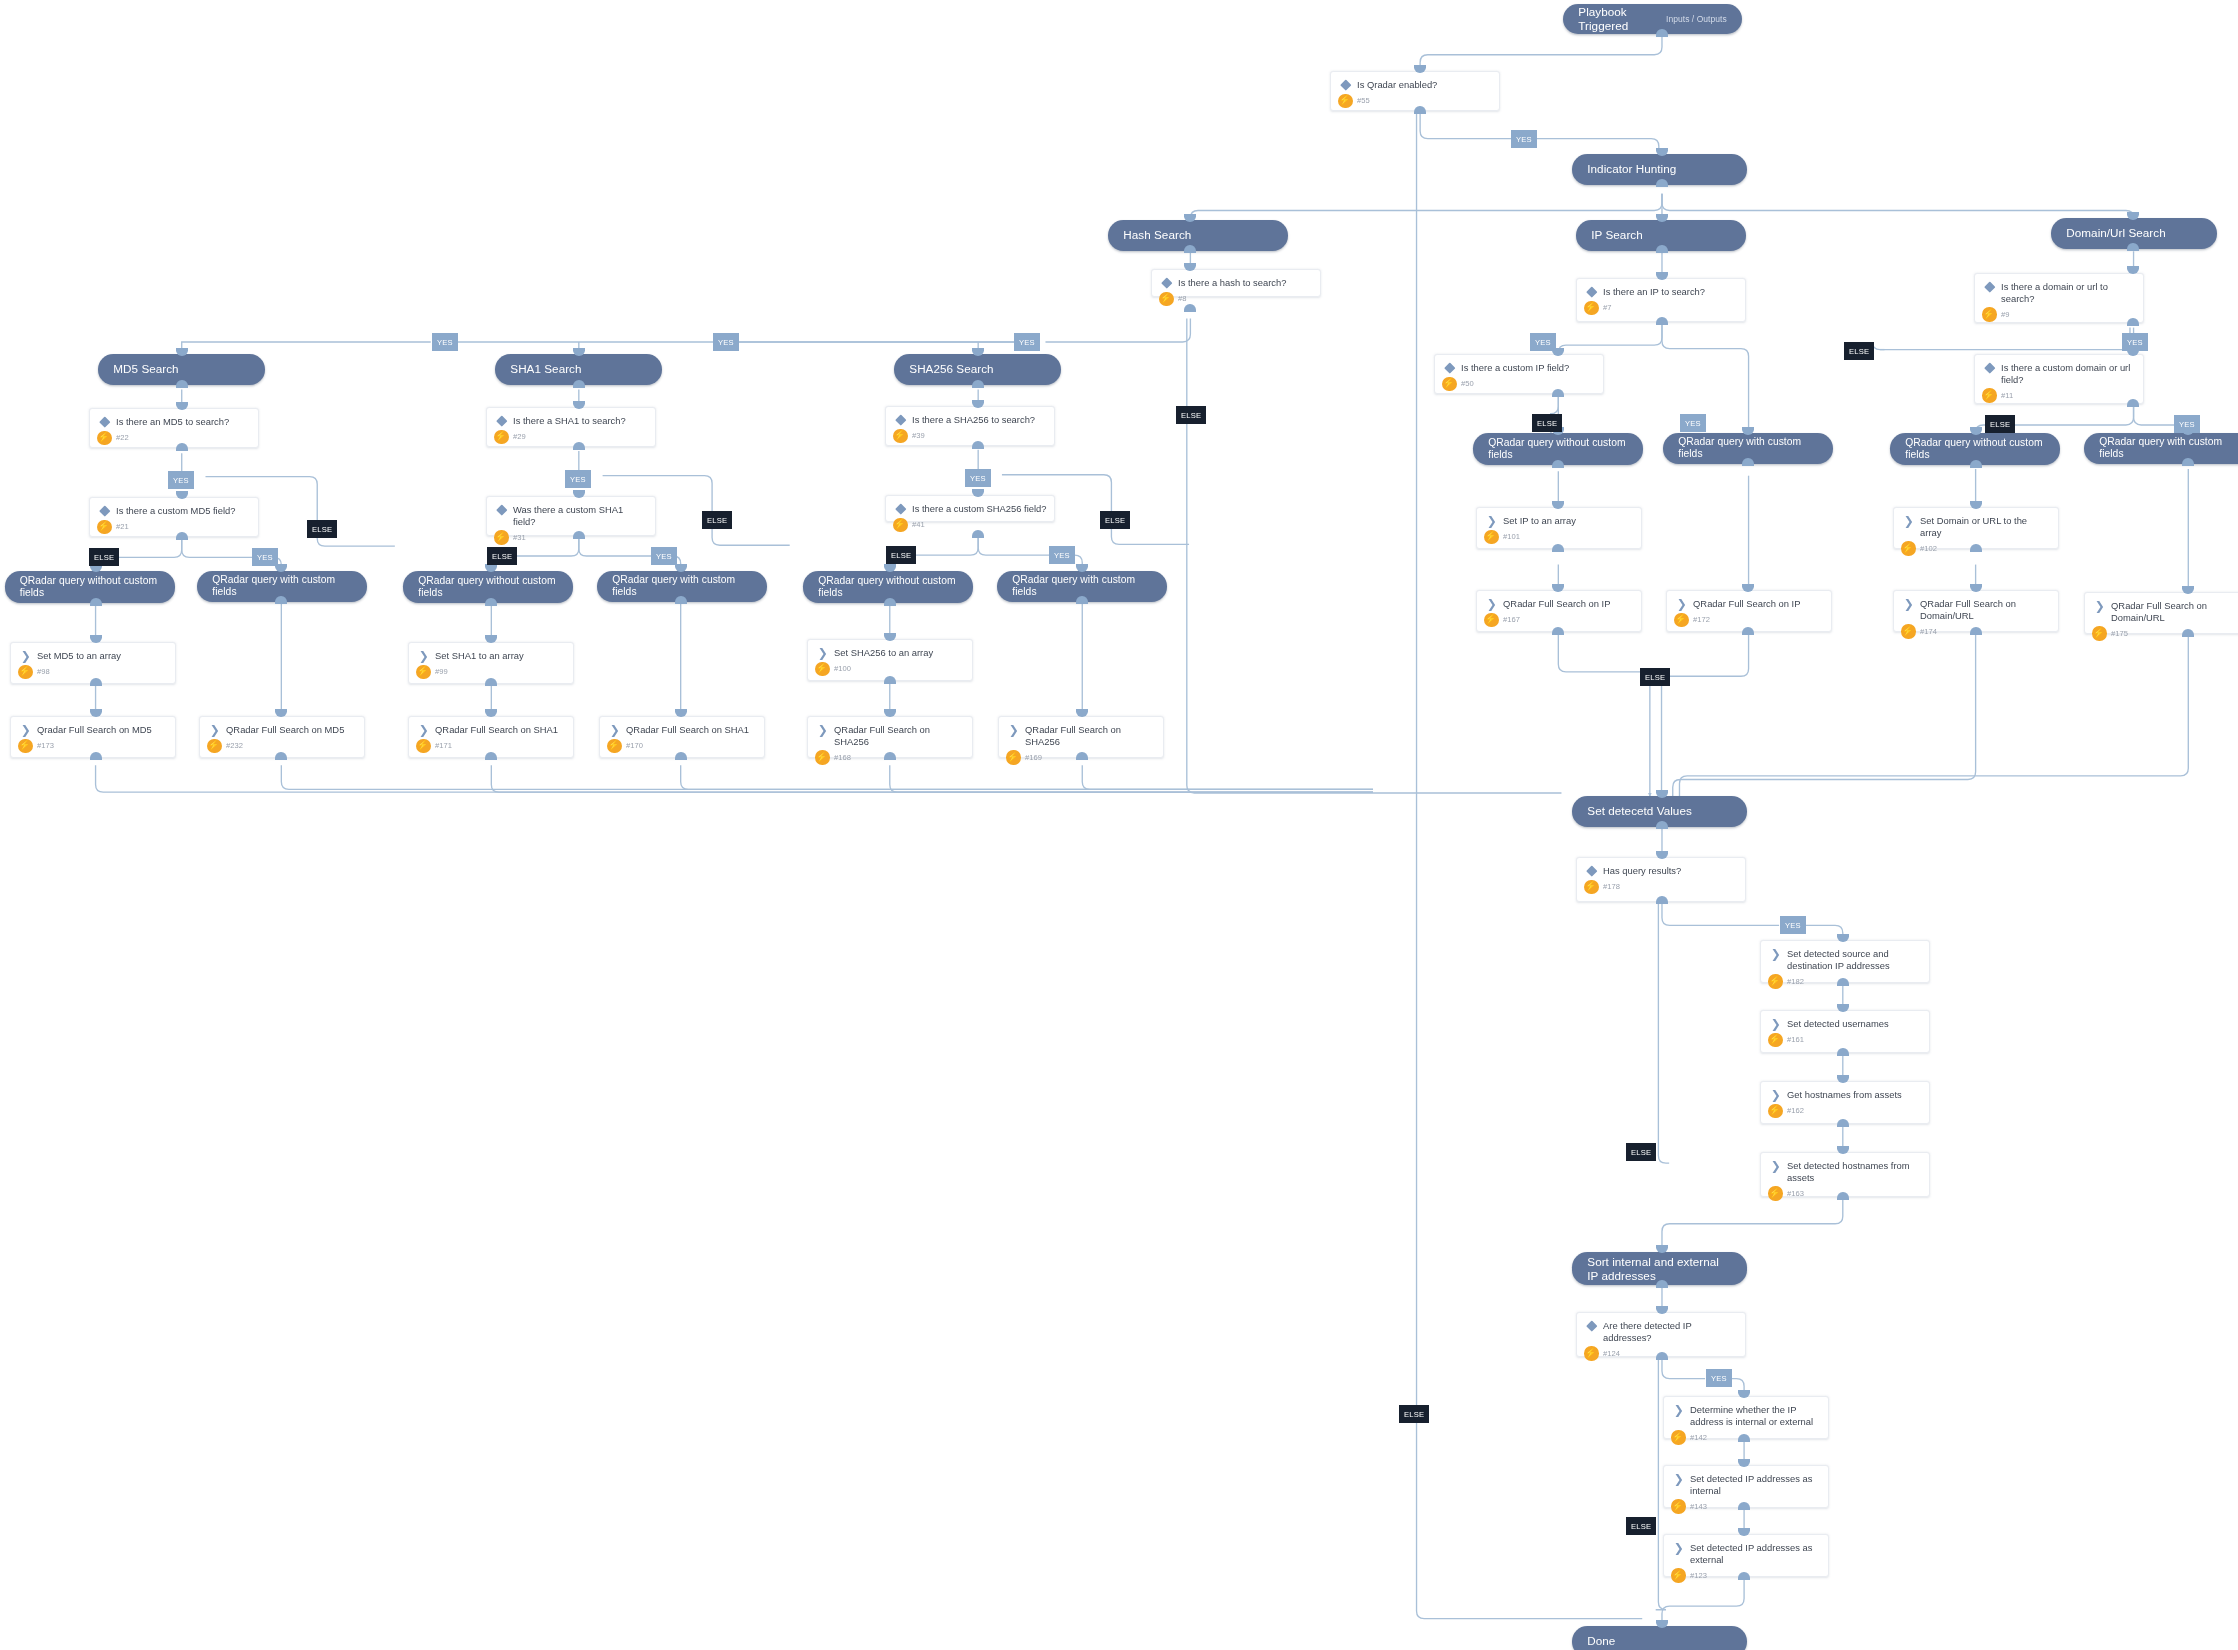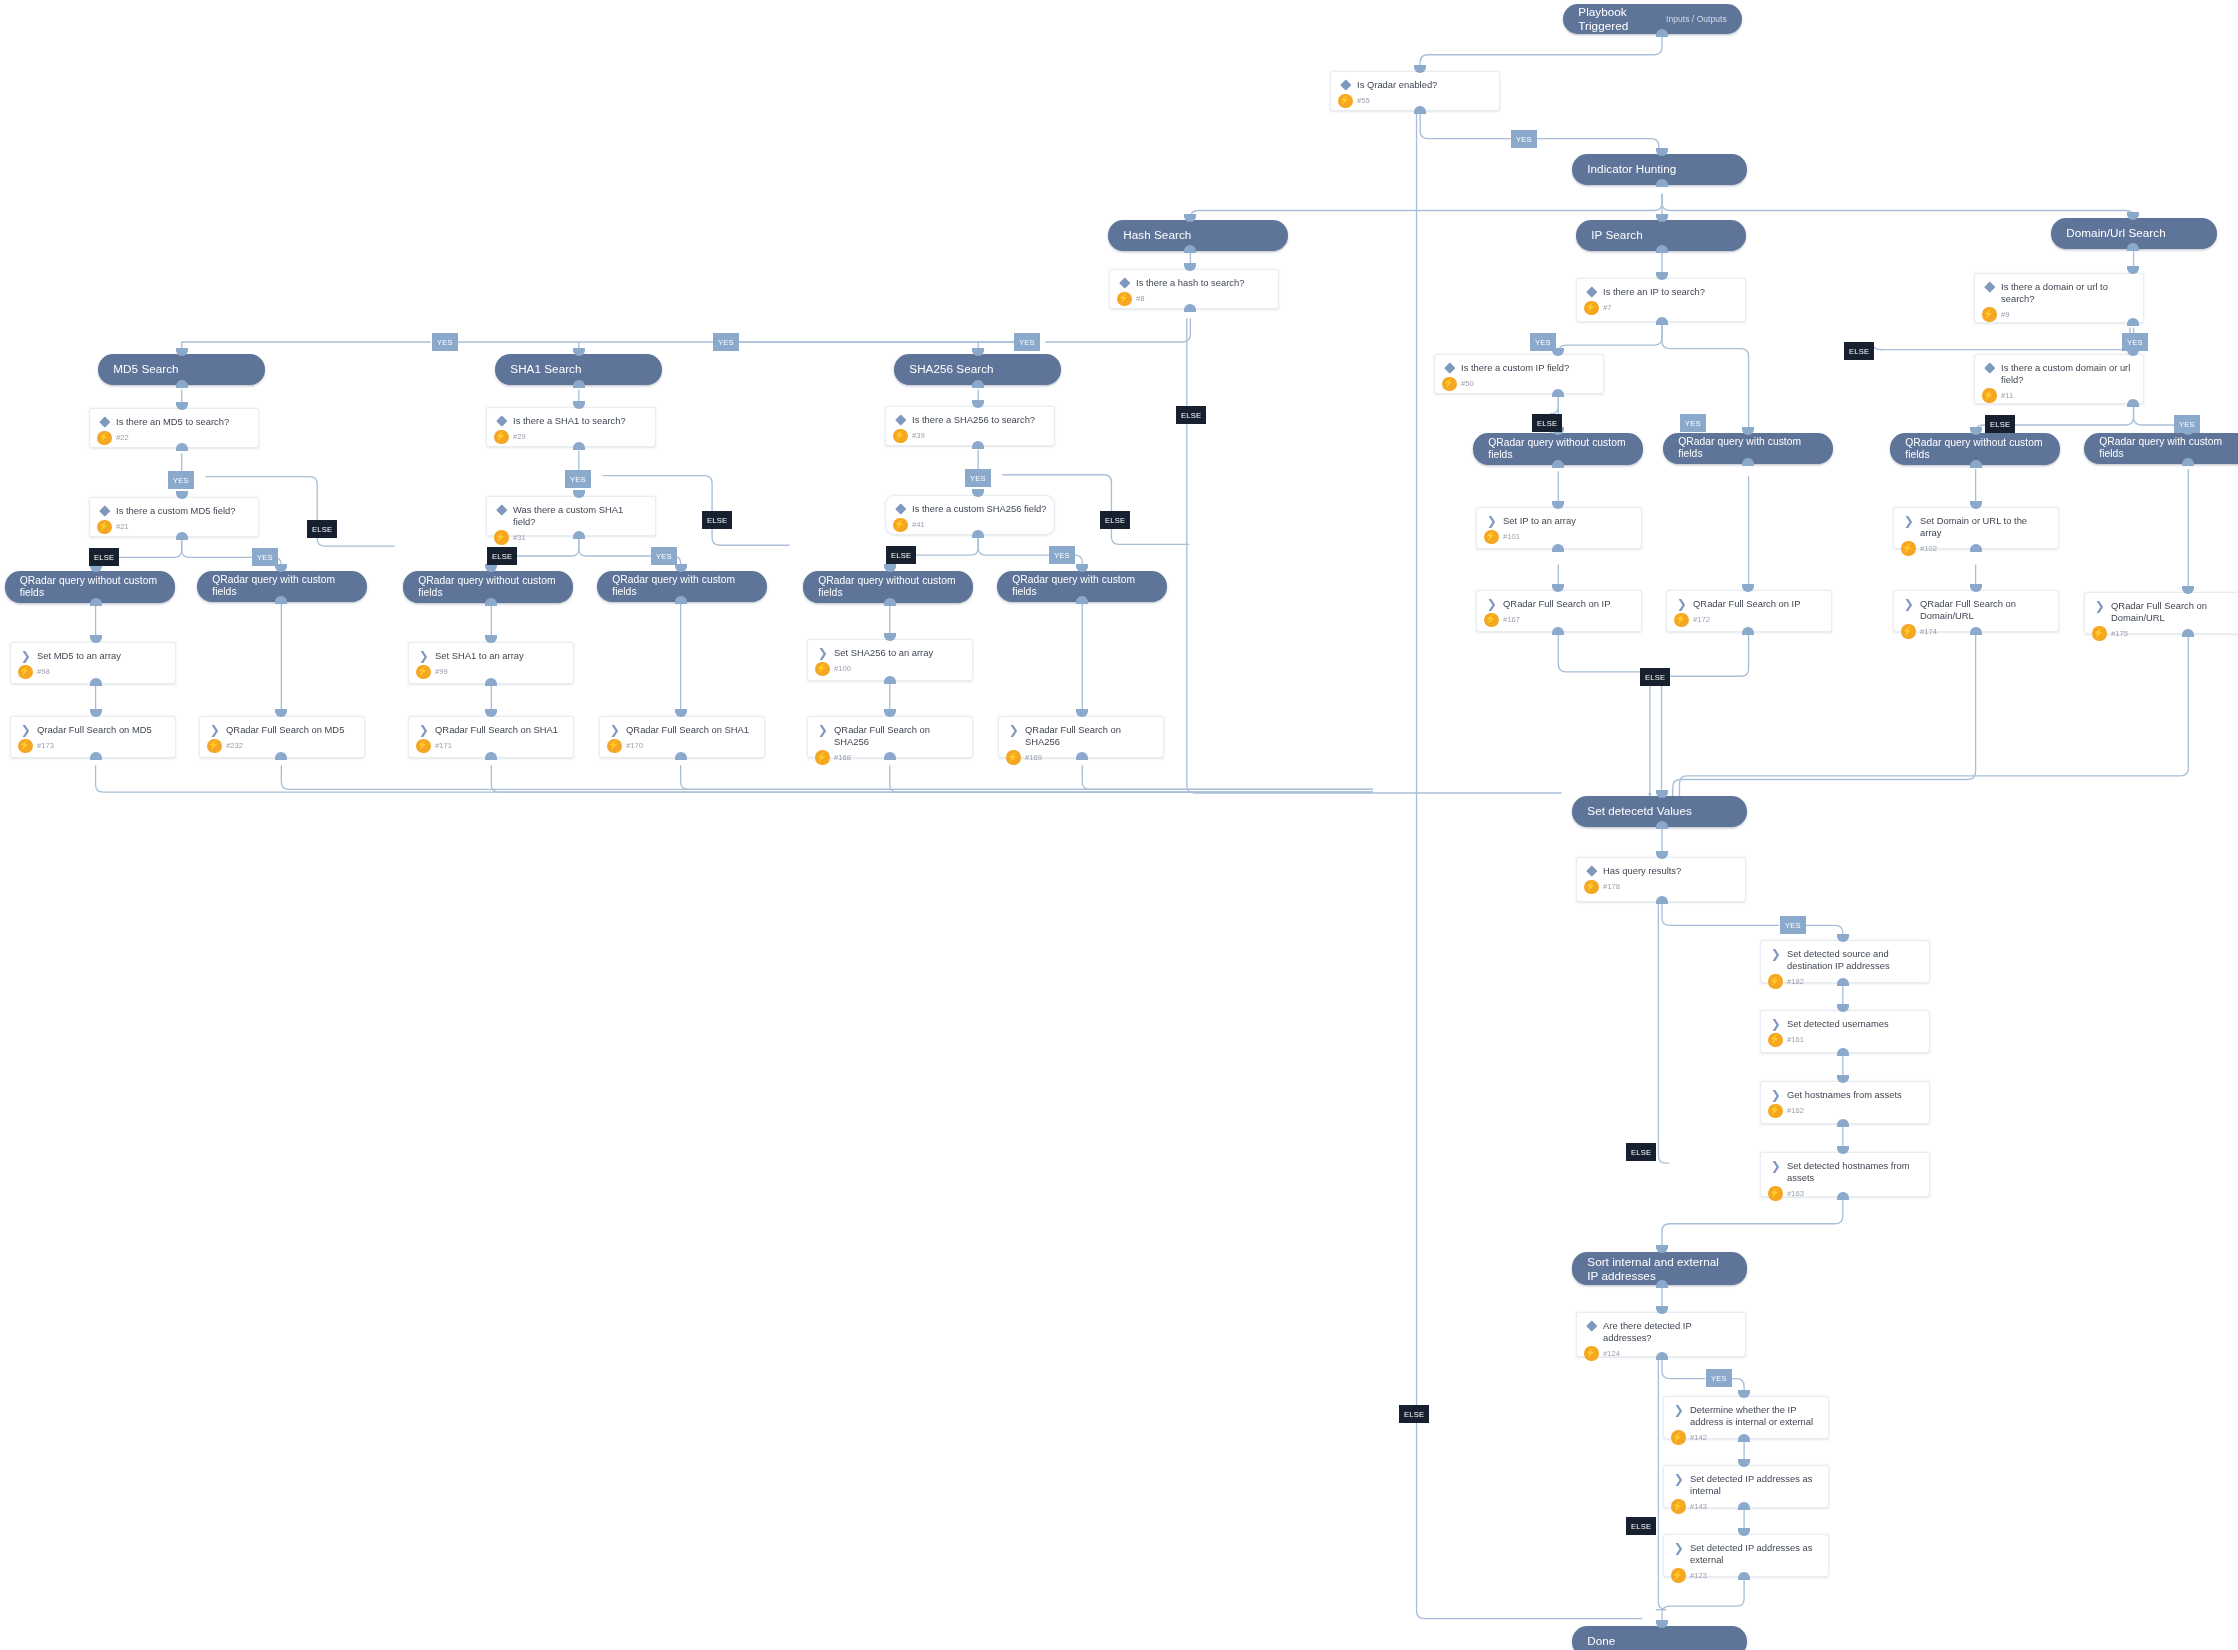--- a/index.html
+++ b/index.html
@@ -391,21 +391,21 @@
       <span class="title">Is Qradar enabled?</span>
       </div>
     <div class="row2">
         <span class="bolt">⚡</span>
       <span class="nid">#55</span>
       </div>
   </div>
   <div class="knob top" style="left:1414px; top:65px;"></div>
   <div class="knob bot" style="left:1414px; top:106px;"></div>
 
-  <div class="card" style="left:1109px; top:269px; width:170px; height:40px;">
+  <div class="card" style="left:1151px; top:269px; width:170px; height:28px;">
     <div class="row1">
         <span class="glyph">
           <span class="diamond"></span>
         </span>
       <span class="title">Is there a hash to search?</span>
       </div>
     <div class="row2">
         <span class="bolt">⚡</span>
       <span class="nid">#8</span>
       </div>
@@ -541,21 +541,21 @@
       <span class="title">Is there a SHA256 to search?</span>
       </div>
     <div class="row2">
         <span class="bolt">⚡</span>
       <span class="nid">#39</span>
       </div>
   </div>
   <div class="knob top" style="left:972px; top:400px;"></div>
   <div class="knob bot" style="left:972px; top:441px;"></div>
 
-  <div class="card" style="left:885px; top:495px; width:170px; height:40px;border-radius:10px;">
+  <div class="card" style="left:885px; top:495px; width:170px; height:27px;">
     <div class="row1">
         <span class="glyph">
           <span class="diamond"></span>
         </span>
       <span class="title">Is there a custom SHA256 field?</span>
       </div>
     <div class="row2">
         <span class="bolt">⚡</span>
       <span class="nid">#41</span>
       </div>

